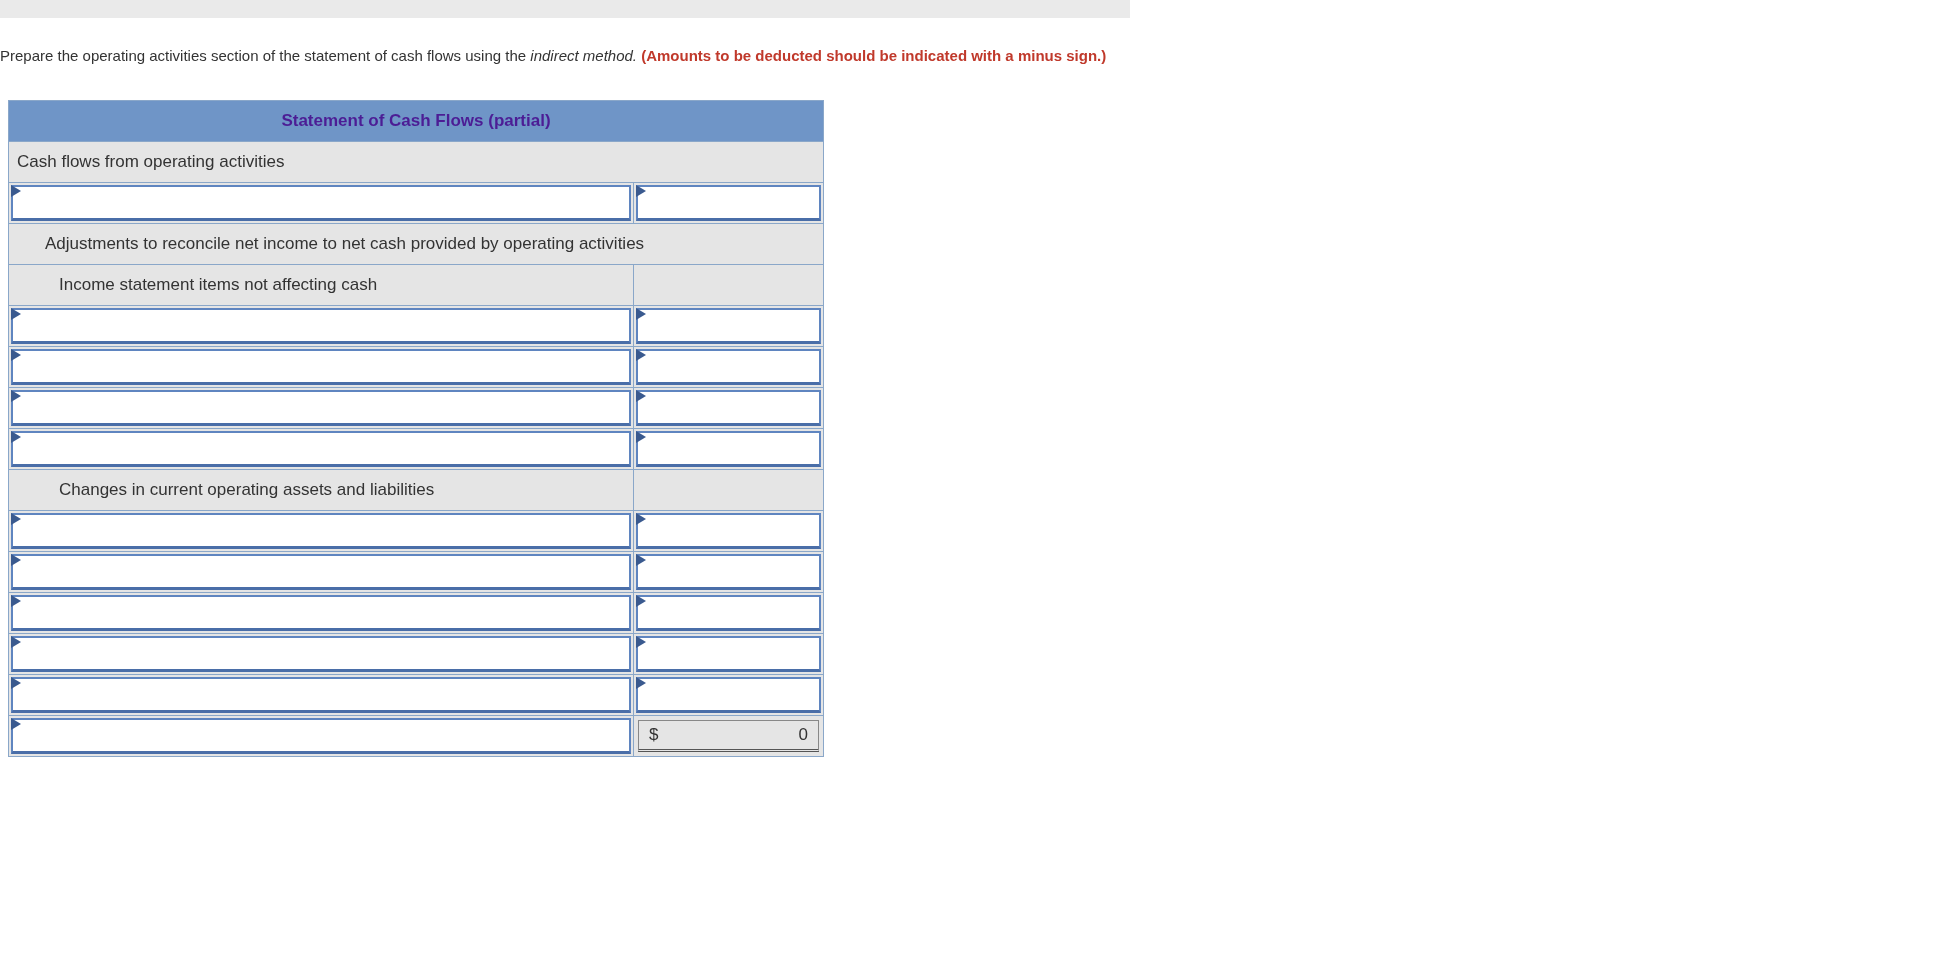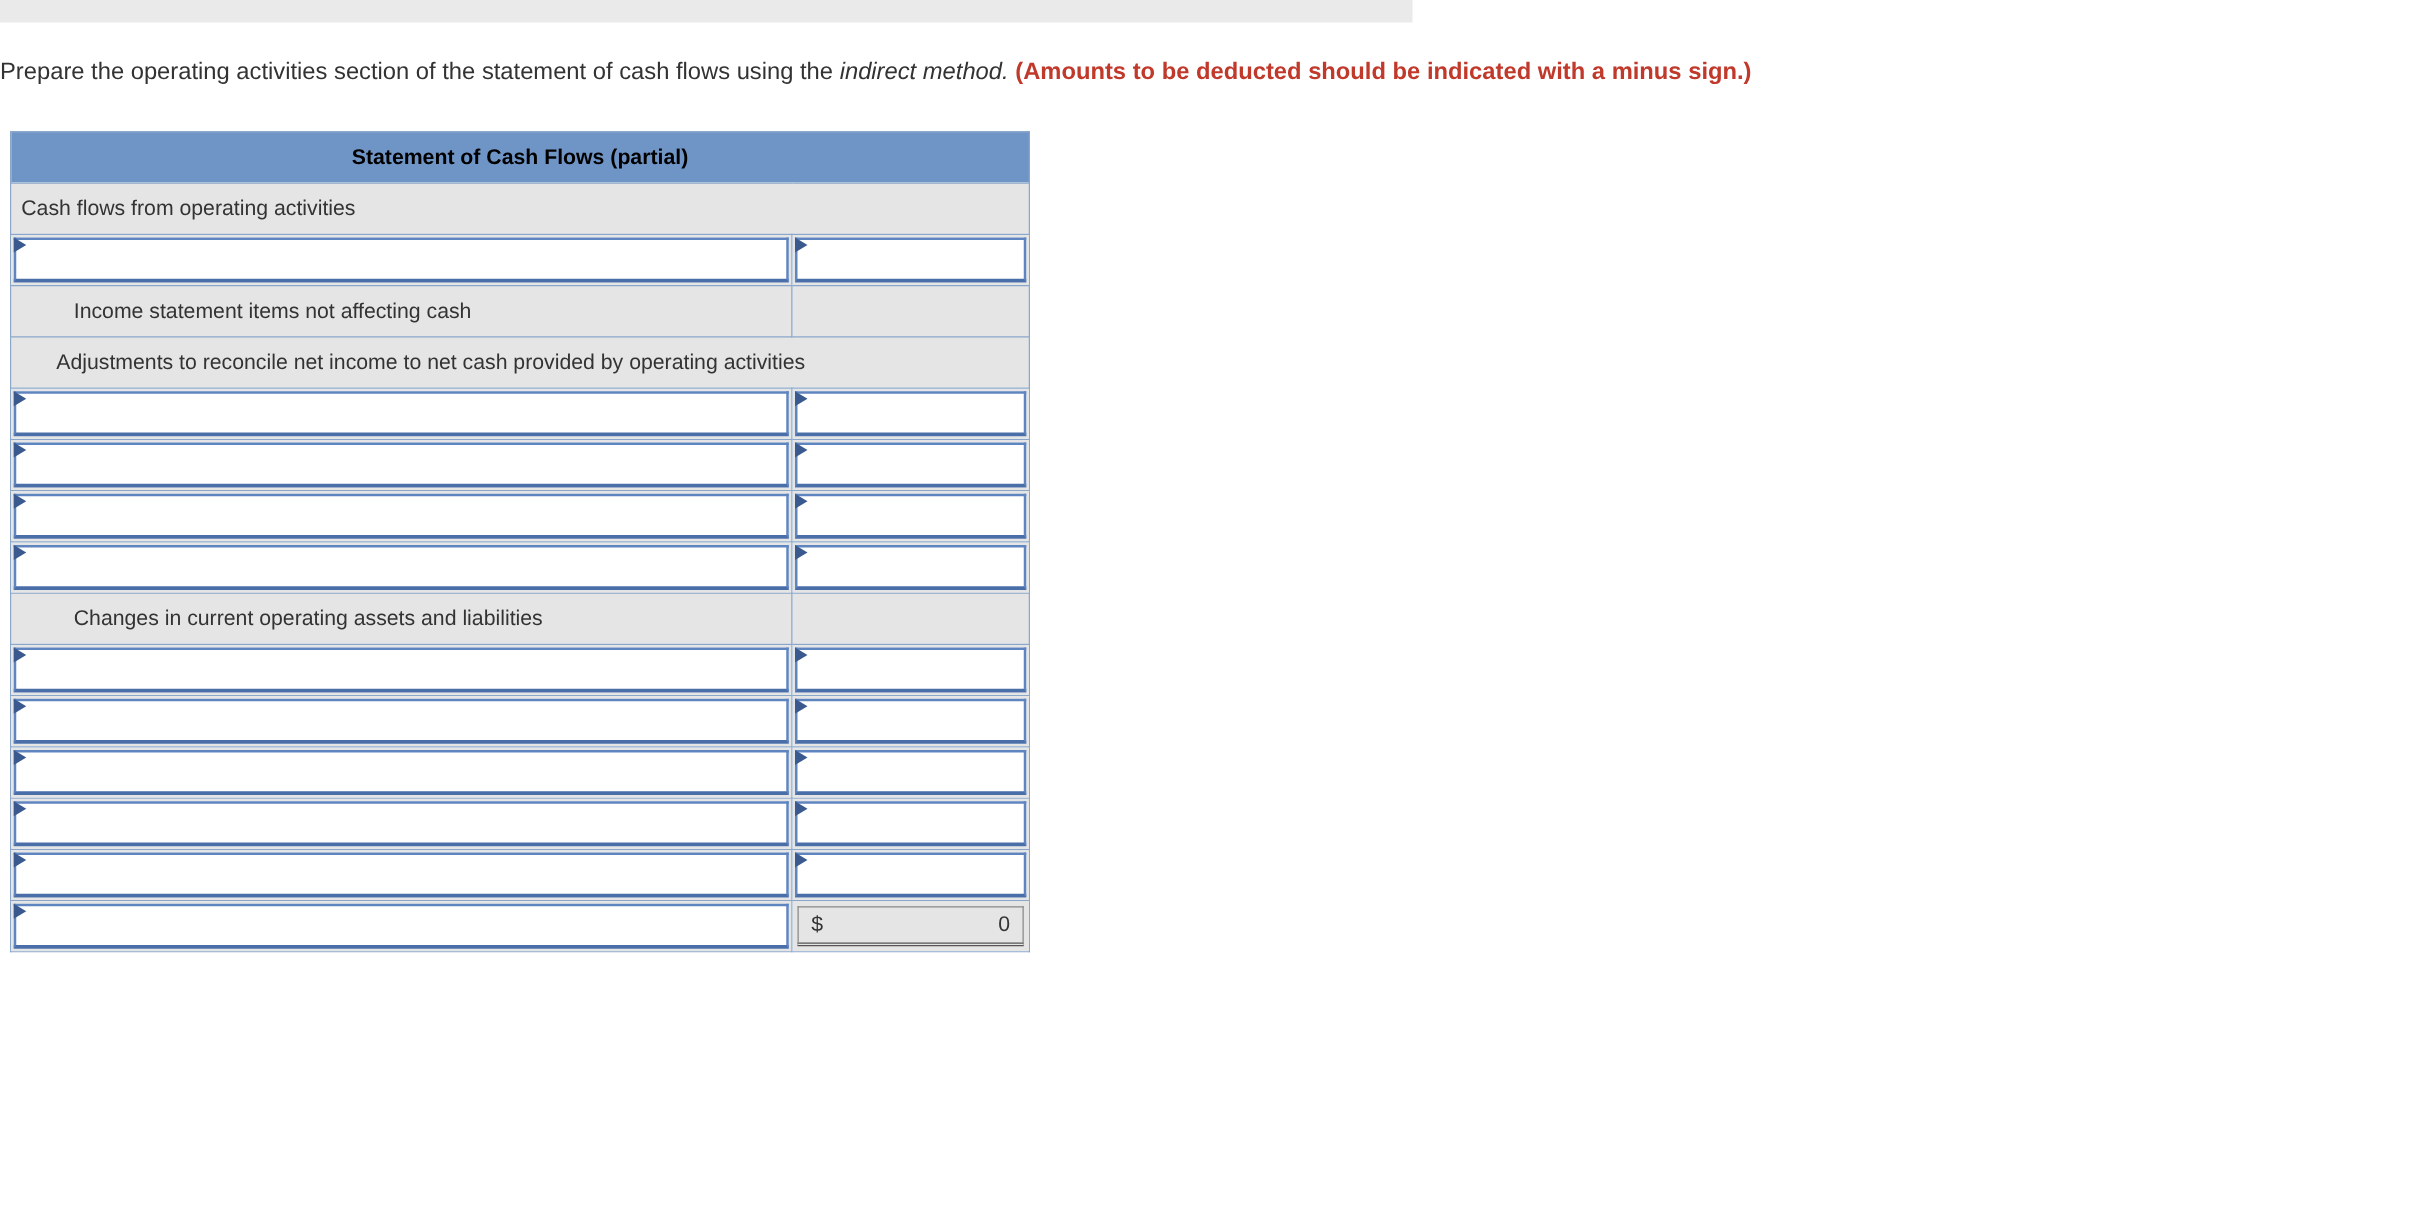--- a/index.html
+++ b/index.html
@@ -10,21 +10,21 @@
     color: #333;
   }
   .top-gray-bar {
     height: 18px;
     background: #eaeaea;
     width: 1130px;
     margin-bottom: 28px;
   }
   .instruction {
     font-family: "Helvetica Neue", Arial, sans-serif;
-    font-size: 19px;
+    font-size: 15px;
     line-height: 1.3;
     margin: 0 0 34px 0;
     color: #333333;
   }
   .instruction .italic { font-style: italic; }
   .instruction .red-bold { color: #c0392b; font-weight: 700; }
   table.cf {
     border-collapse: collapse;
     margin-left: 8px;
     table-layout: fixed;
@@ -34,21 +34,21 @@
     height: 40px;
     padding: 0 8px;
     font-size: 17px;
     vertical-align: middle;
     background: #e5e5e5;
   }
   table.cf th.header-cell {
     background: #6f95c7;
     font-weight: 700;
     text-align: center;
-    color: #000000;
+    color: #4c1d95;
   }
   .col1 { width: 625px; }
   .col2 { width: 190px; }
   .indent1 { padding-left: 36px !important; }
   .indent2 { padding-left: 50px !important; }
 
   
   td.input-cell {
     position: relative;
     background: #fff;
@@ -115,25 +115,25 @@
     <td class="input-cell">
           <div class="field-wrap"></div>
           <div class="arrow"></div>
         </td>
     <td class="input-cell">
           <div class="field-wrap"></div>
           <div class="arrow"></div>
         </td>
   </tr>
   <tr>
+    <td colspan="2" class="indent1">Adjustments to reconcile net income to net cash provided by operating activities</td>
+  </tr>
+  <tr>
     <td class="indent2">Income statement items not affecting cash</td>
     <td></td>
-  </tr>
-  <tr>
-    <td colspan="2" class="indent1">Adjustments to reconcile net income to net cash provided by operating activities</td>
   </tr>
   <tr>
     <td class="input-cell">
           <div class="field-wrap"></div>
           <div class="arrow"></div>
         </td>
     <td class="input-cell">
           <div class="field-wrap"></div>
           <div class="arrow"></div>
         </td>

